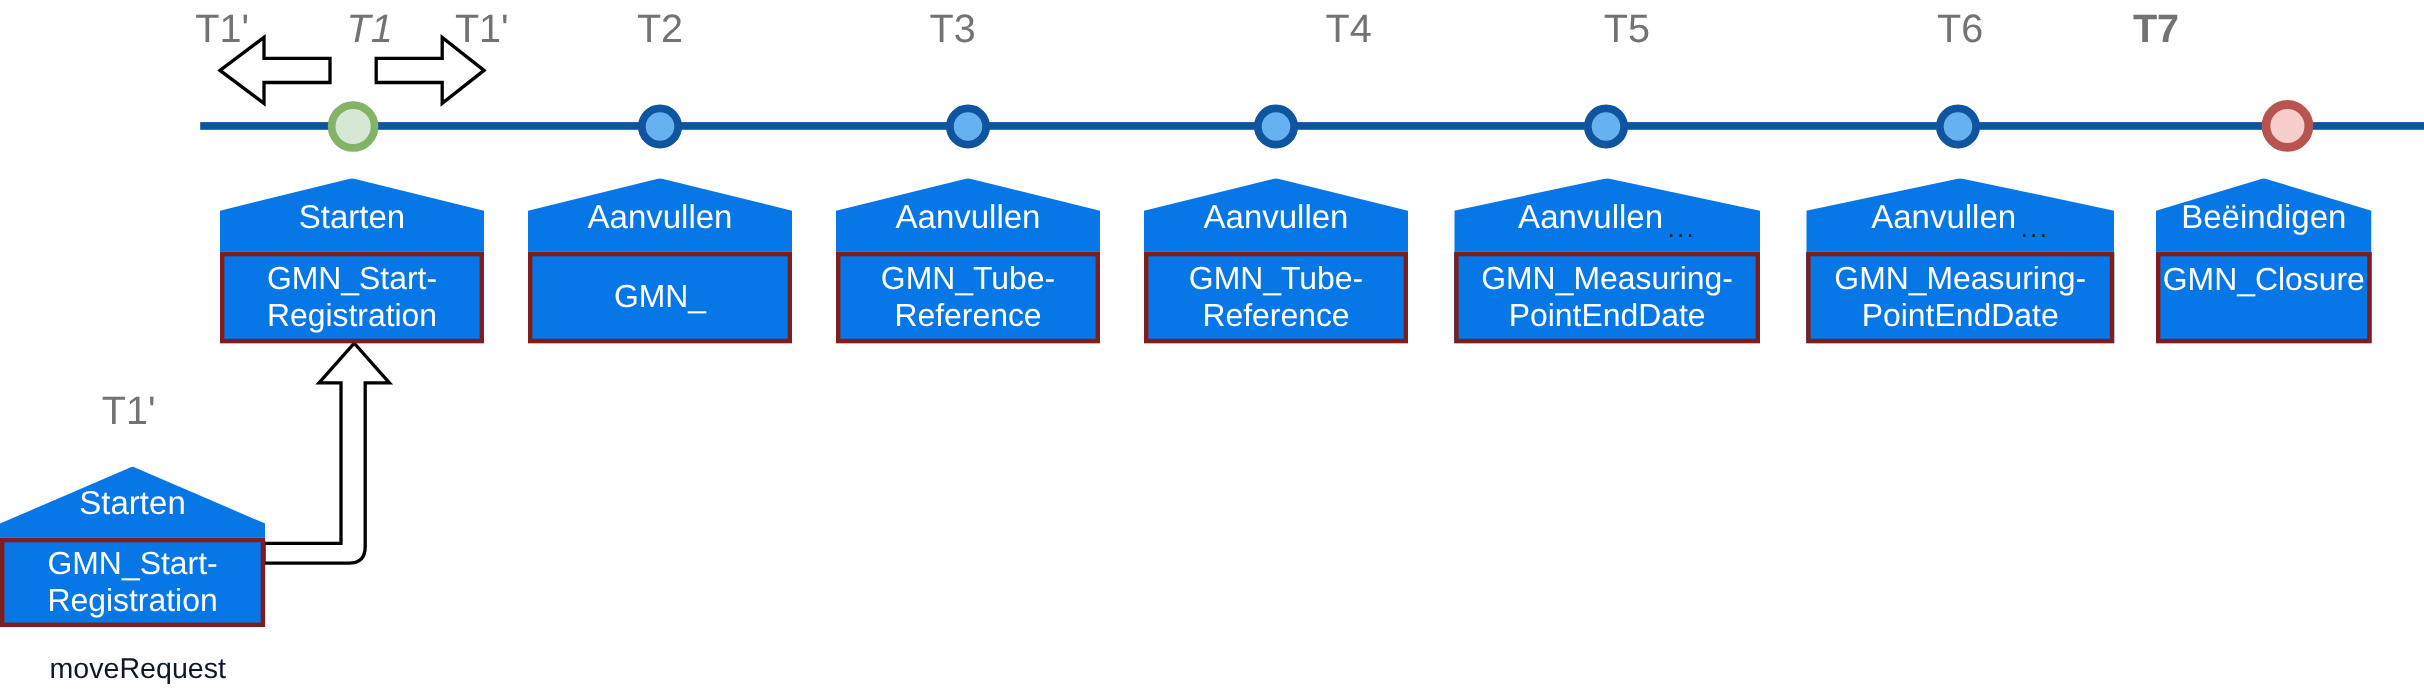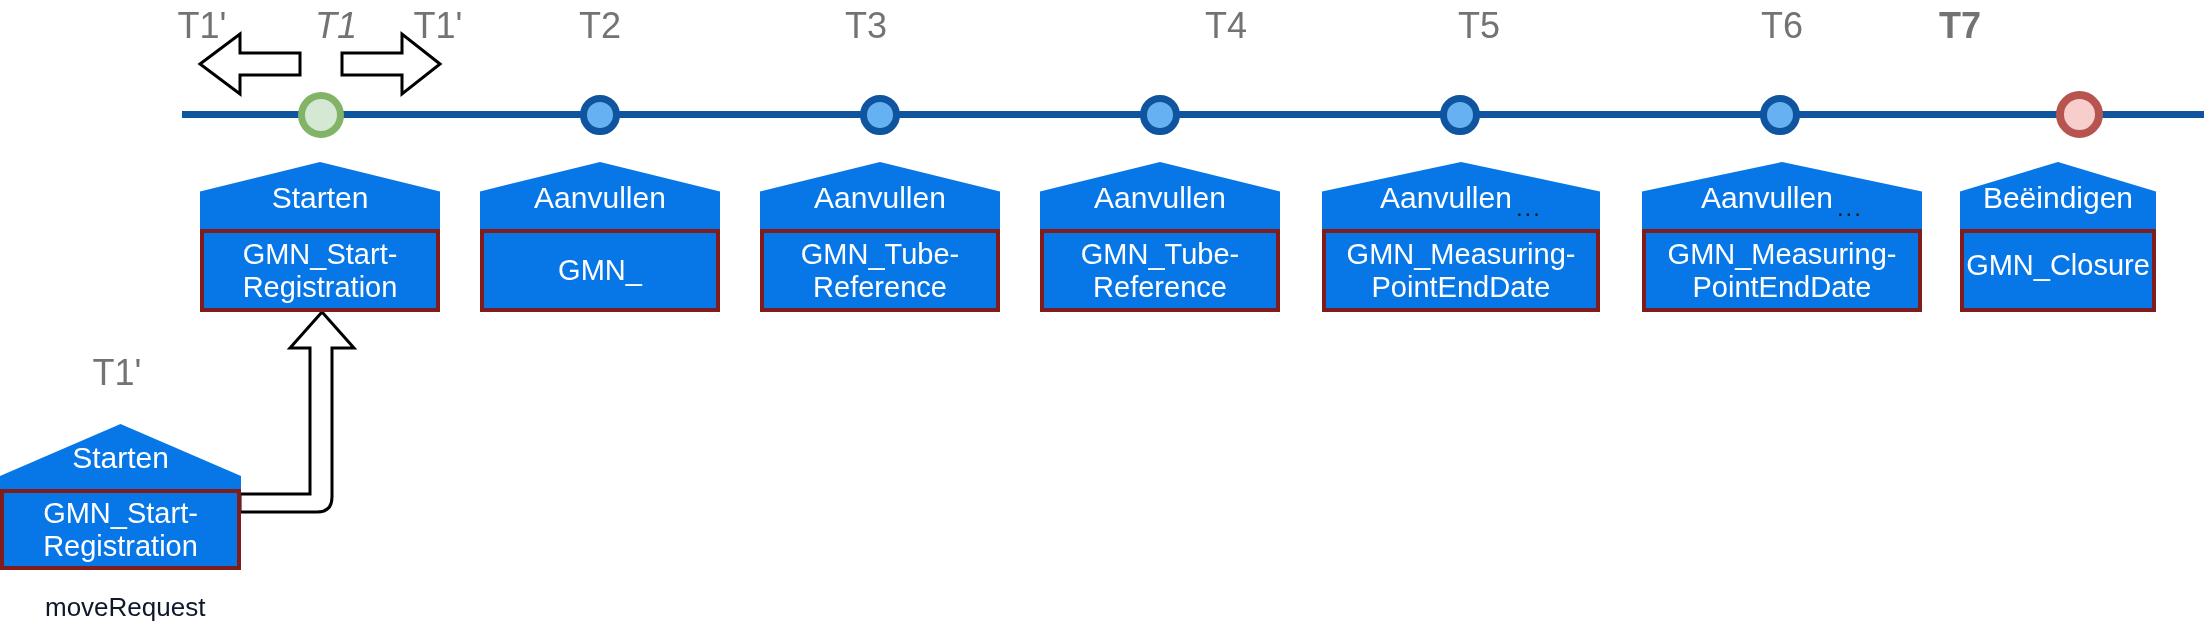--- a/index.html
+++ b/index.html
@@ -97,21 +97,21 @@
     flex-direction: column;
     justify-content: center;
     align-items: center;
     color: #ffffff;
     font-size: 29px;
     line-height: 33px;
     text-align: center;
     white-space: nowrap;
   }
   .house.branch .body { height: 81px; }
-  .house .body.single { justify-content: flex-start; padding-top: 16px; }
+  .house .body.single { justify-content: flex-start; padding-top: 6px; }
 
   #house-t1 { left: 200px; width: 240px; }
   #house-t2 { left: 480px; width: 240px; }
   #house-t3 { left: 760px; width: 240px; }
   #house-t4 { left: 1040px; width: 240px; }
   #house-t5 { left: 1322px; width: 278px; }
   #house-t6 { left: 1642px; width: 280px; }
   #house-t7 { left: 1960px; width: 196px; }
   #house-move { left: 0px; width: 241px; }
 

